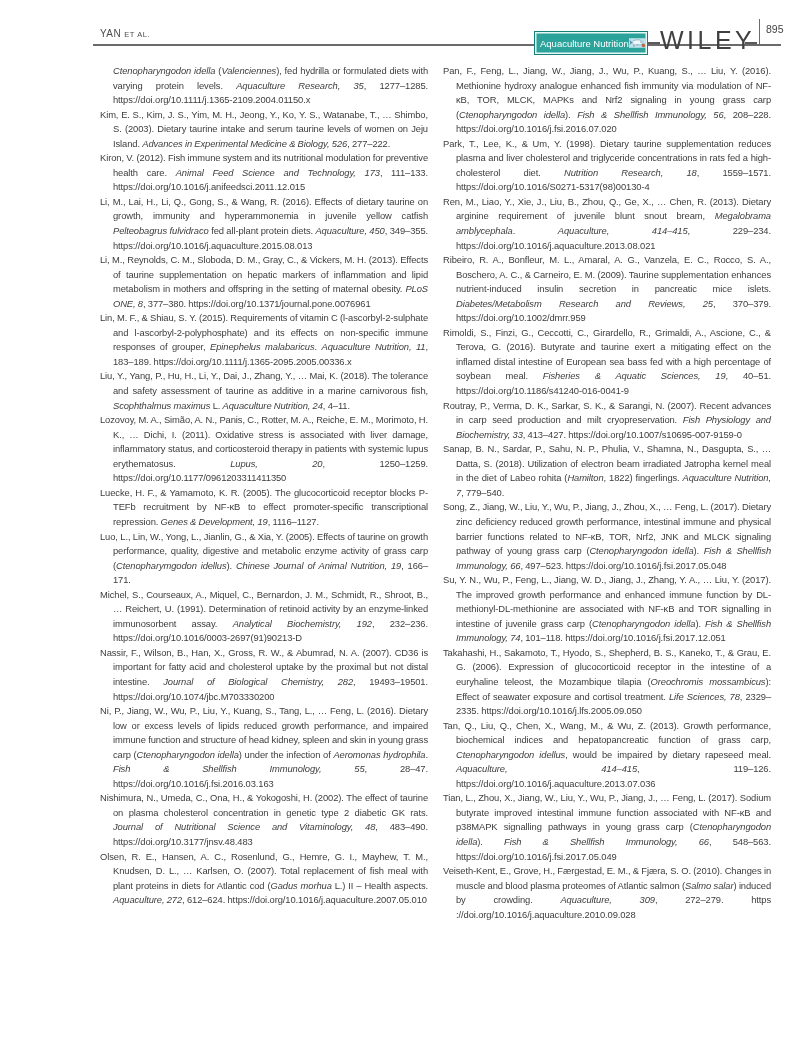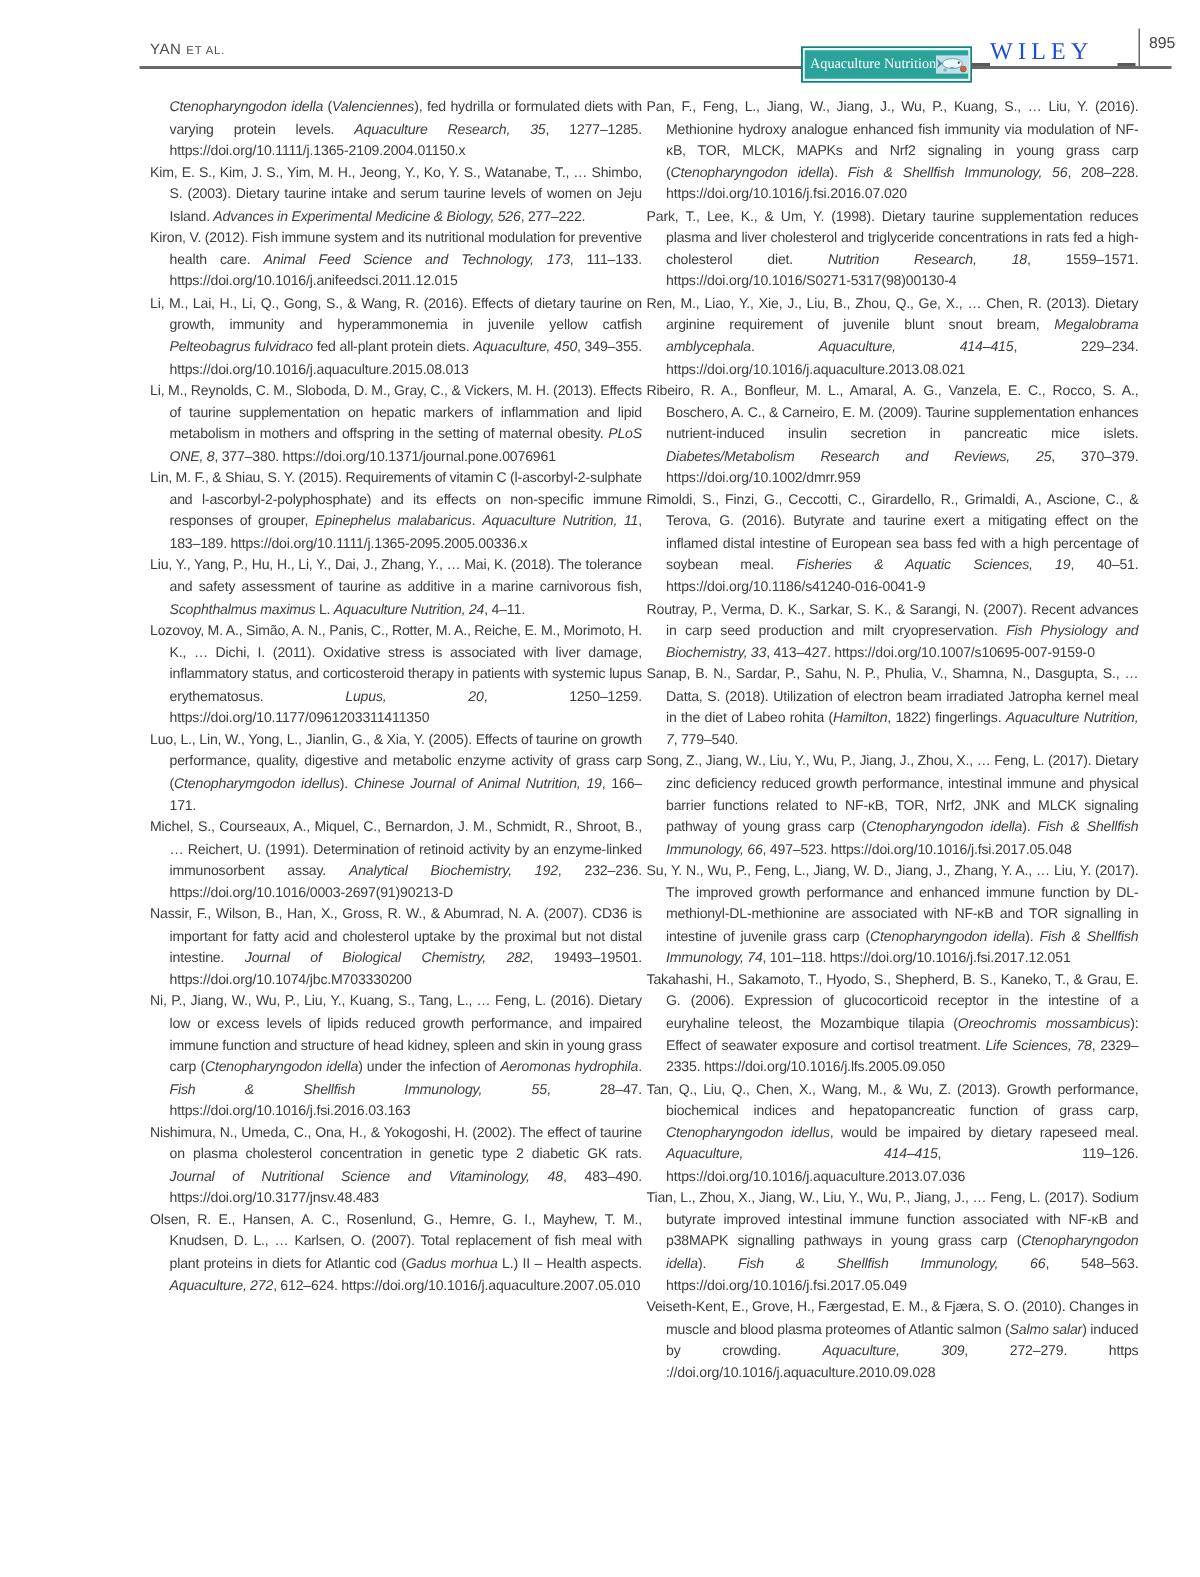--- a/index.html
+++ b/index.html
@@ -36,55 +36,55 @@
     background: #2ba39b;
     border: 1px solid #177f79;
     box-shadow: inset 0 0 0 1.5px #e8f7f5;
     display: flex;
     align-items: center;
     box-sizing: border-box;
   }
   .journal-badge .badge-label {
     flex: 1;
     color: #ffffff;
-    font-family: Liberation Serif, serif;
+    font-family: Liberation Sans, sans-serif;
     font-size: 9.5px;
     padding-left: 5px;
     white-space: nowrap;
   }
   .journal-badge .badge-art { width: 36px; height: 20px; margin-right: 1px; }
   .wiley-dash-left {
     position: absolute; left: 611px; top: 42px; width: 12px; height: 1.5px; background: #5a5a5a;
   }
   .wiley-logo {
     position: absolute;
     left: 623px; top: 26px;
-    font-family: Liberation Serif, serif;
-    font-size: 16px;
+    font-family: Liberation Sans, sans-serif;
+    font-size: 25px;
     letter-spacing: 3.5px;
-    color: #1d4ed8;
+    color: #404040;
   }
   .wiley-dash-right {
     position: absolute; left: 708px; top: 42px; width: 12px; height: 1.5px; background: #5a5a5a;
   }
   .page-num-bar {
     position: absolute; left: 722px; top: 19px; width: 1px; height: 26px; background: #6a6a6a;
   }
   .page-number {
     position: absolute; left: 729px; top: 23px;
     font-size: 10.5px; color: #444444;
   }
 
   
   .columns {
     position: absolute;
     left: 63px; top: 64px;
     width: 674px;
     display: flex;
-    gap: 3px;
+    gap: 15px;
   }
   .col { width: 328px; }
   .ref {
     font-size: 9.4px;
     line-height: 14.55px;
     text-align: justify;
     padding-left: 13px;
     text-indent: -13px;
     color: #3d3d3d;
     letter-spacing: -0.1px;
@@ -127,20 +127,21 @@
   <div class="columns">
     <div class="col" id="ref-col-left">
         <div class="ref cont"><span class="it">Ctenopharyngodon idella</span><span> (</span><span class="it">Valenciennes</span><span>), fed hydrilla or formulated diets with varying protein levels. </span><span class="it">Aquaculture Research, 35</span><span>, 1277–1285. https://doi.org/10.1111/j.1365-2109.2004.01150.x</span></div>
         <div class="ref"><span>Kim, E. S., Kim, J. S., Yim, M. H., Jeong, Y., Ko, Y. S., Watanabe, T., … Shimbo, S. (2003). Dietary taurine intake and serum taurine levels of women on Jeju Island. </span><span class="it">Advances in Experimental Medicine &amp; Biology, 526</span><span>, 277–222.</span></div>
         <div class="ref"><span>Kiron, V. (2012). Fish immune system and its nutritional modulation for preventive health care. </span><span class="it">Animal Feed Science and Technology, 173</span><span>, 111–133. https://doi.org/10.1016/j.anifeedsci.2011.12.015</span></div>
         <div class="ref"><span>Li, M., Lai, H., Li, Q., Gong, S., &amp; Wang, R. (2016). Effects of dietary taurine on growth, immunity and hyperammonemia in juvenile yellow catfish </span><span class="it">Pelteobagrus fulvidraco</span><span> fed all-plant protein diets. </span><span class="it">Aquaculture, 450</span><span>, 349–355. https://doi.org/10.1016/j.aquaculture.2015.08.013</span></div>
         <div class="ref"><span>Li, M., Reynolds, C. M., Sloboda, D. M., Gray, C., &amp; Vickers, M. H. (2013). Effects of taurine supplementation on hepatic markers of inflammation and lipid metabolism in mothers and offspring in the setting of maternal obesity. </span><span class="it">PLoS ONE, 8</span><span>, 377–380. https://doi.org/10.1371/journal.pone.0076961</span></div>
         <div class="ref"><span>Lin, M. F., &amp; Shiau, S. Y. (2015). Requirements of vitamin C (l-ascorbyl-2-sulphate and l-ascorbyl-2-polyphosphate) and its effects on non-specific immune responses of grouper, </span><span class="it">Epinephelus malabaricus</span><span>. </span><span class="it">Aquaculture Nutrition, 11</span><span>, 183–189. https://doi.org/10.1111/j.1365-2095.2005.00336.x</span></div>
         <div class="ref"><span>Liu, Y., Yang, P., Hu, H., Li, Y., Dai, J., Zhang, Y., … Mai, K. (2018). The tolerance and safety assessment of taurine as additive in a marine carnivorous fish, </span><span class="it">Scophthalmus maximus</span><span> L. </span><span class="it">Aquaculture Nutrition, 24</span><span>, 4–11.</span></div>
         <div class="ref"><span>Lozovoy, M. A., Simão, A. N., Panis, C., Rotter, M. A., Reiche, E. M., Morimoto, H. K., … Dichi, I. (2011). Oxidative stress is associated with liver damage, inflammatory status, and corticosteroid therapy in patients with systemic lupus erythematosus. </span><span class="it">Lupus, 20</span><span>, 1250–1259. https://doi.org/10.1177/0961203311411350</span></div>
+        <div class="ref"><span>Luecke, H. F., &amp; Yamamoto, K. R. (2005). The glucocorticoid receptor blocks P-TEFb recruitment by NF-κB to effect promoter-specific transcriptional repression. </span><span class="it">Genes &amp; Development, 19</span><span>, 1116–1127.</span></div>
         <div class="ref"><span>Luo, L., Lin, W., Yong, L., Jianlin, G., &amp; Xia, Y. (2005). Effects of taurine on growth performance, quality, digestive and metabolic enzyme activity of grass carp (</span><span class="it">Ctenopharymgodon idellus</span><span>). </span><span class="it">Chinese Journal of Animal Nutrition, 19</span><span>, 166–171.</span></div>
         <div class="ref"><span>Michel, S., Courseaux, A., Miquel, C., Bernardon, J. M., Schmidt, R., Shroot, B., … Reichert, U. (1991). Determination of retinoid activity by an enzyme-linked immunosorbent assay. </span><span class="it">Analytical Biochemistry, 192</span><span>, 232–236. https://doi.org/10.1016/0003-2697(91)90213-D</span></div>
         <div class="ref"><span>Nassir, F., Wilson, B., Han, X., Gross, R. W., &amp; Abumrad, N. A. (2007). CD36 is important for fatty acid and cholesterol uptake by the proximal but not distal intestine. </span><span class="it">Journal of Biological Chemistry, 282</span><span>, 19493–19501. https://doi.org/10.1074/jbc.M703330200</span></div>
         <div class="ref"><span>Ni, P., Jiang, W., Wu, P., Liu, Y., Kuang, S., Tang, L., … Feng, L. (2016). Dietary low or excess levels of lipids reduced growth performance, and impaired immune function and structure of head kidney, spleen and skin in young grass carp (</span><span class="it">Ctenopharyngodon idella</span><span>) under the infection of </span><span class="it">Aeromonas hydrophila</span><span>. </span><span class="it">Fish &amp; Shellfish Immunology, 55</span><span>, 28–47. https://doi.org/10.1016/j.fsi.2016.03.163</span></div>
         <div class="ref"><span>Nishimura, N., Umeda, C., Ona, H., &amp; Yokogoshi, H. (2002). The effect of taurine on plasma cholesterol concentration in genetic type 2 diabetic GK rats. </span><span class="it">Journal of Nutritional Science and Vitaminology, 48</span><span>, 483–490. https://doi.org/10.3177/jnsv.48.483</span></div>
         <div class="ref"><span>Olsen, R. E., Hansen, A. C., Rosenlund, G., Hemre, G. I., Mayhew, T. M., Knudsen, D. L., … Karlsen, O. (2007). Total replacement of fish meal with plant proteins in diets for Atlantic cod (</span><span class="it">Gadus morhua</span><span> L.) II – Health aspects. </span><span class="it">Aquaculture, 272</span><span>, 612–624. https://doi.org/10.1016/j.aquaculture.2007.05.010</span></div>
       </div>
     <div class="col" id="ref-col-right">
         <div class="ref"><span>Pan, F., Feng, L., Jiang, W., Jiang, J., Wu, P., Kuang, S., … Liu, Y. (2016). Methionine hydroxy analogue enhanced fish immunity via modulation of NF-κB, TOR, MLCK, MAPKs and Nrf2 signaling in young grass carp (</span><span class="it">Ctenopharyngodon idella</span><span>). </span><span class="it">Fish &amp; Shellfish Immunology, 56</span><span>, 208–228. https://doi.org/10.1016/j.fsi.2016.07.020</span></div>
         <div class="ref"><span>Park, T., Lee, K., &amp; Um, Y. (1998). Dietary taurine supplementation reduces plasma and liver cholesterol and triglyceride concentrations in rats fed a high-cholesterol diet. </span><span class="it">Nutrition Research, 18</span><span>, 1559–1571. https://doi.org/10.1016/S0271-5317(98)00130-4</span></div>

